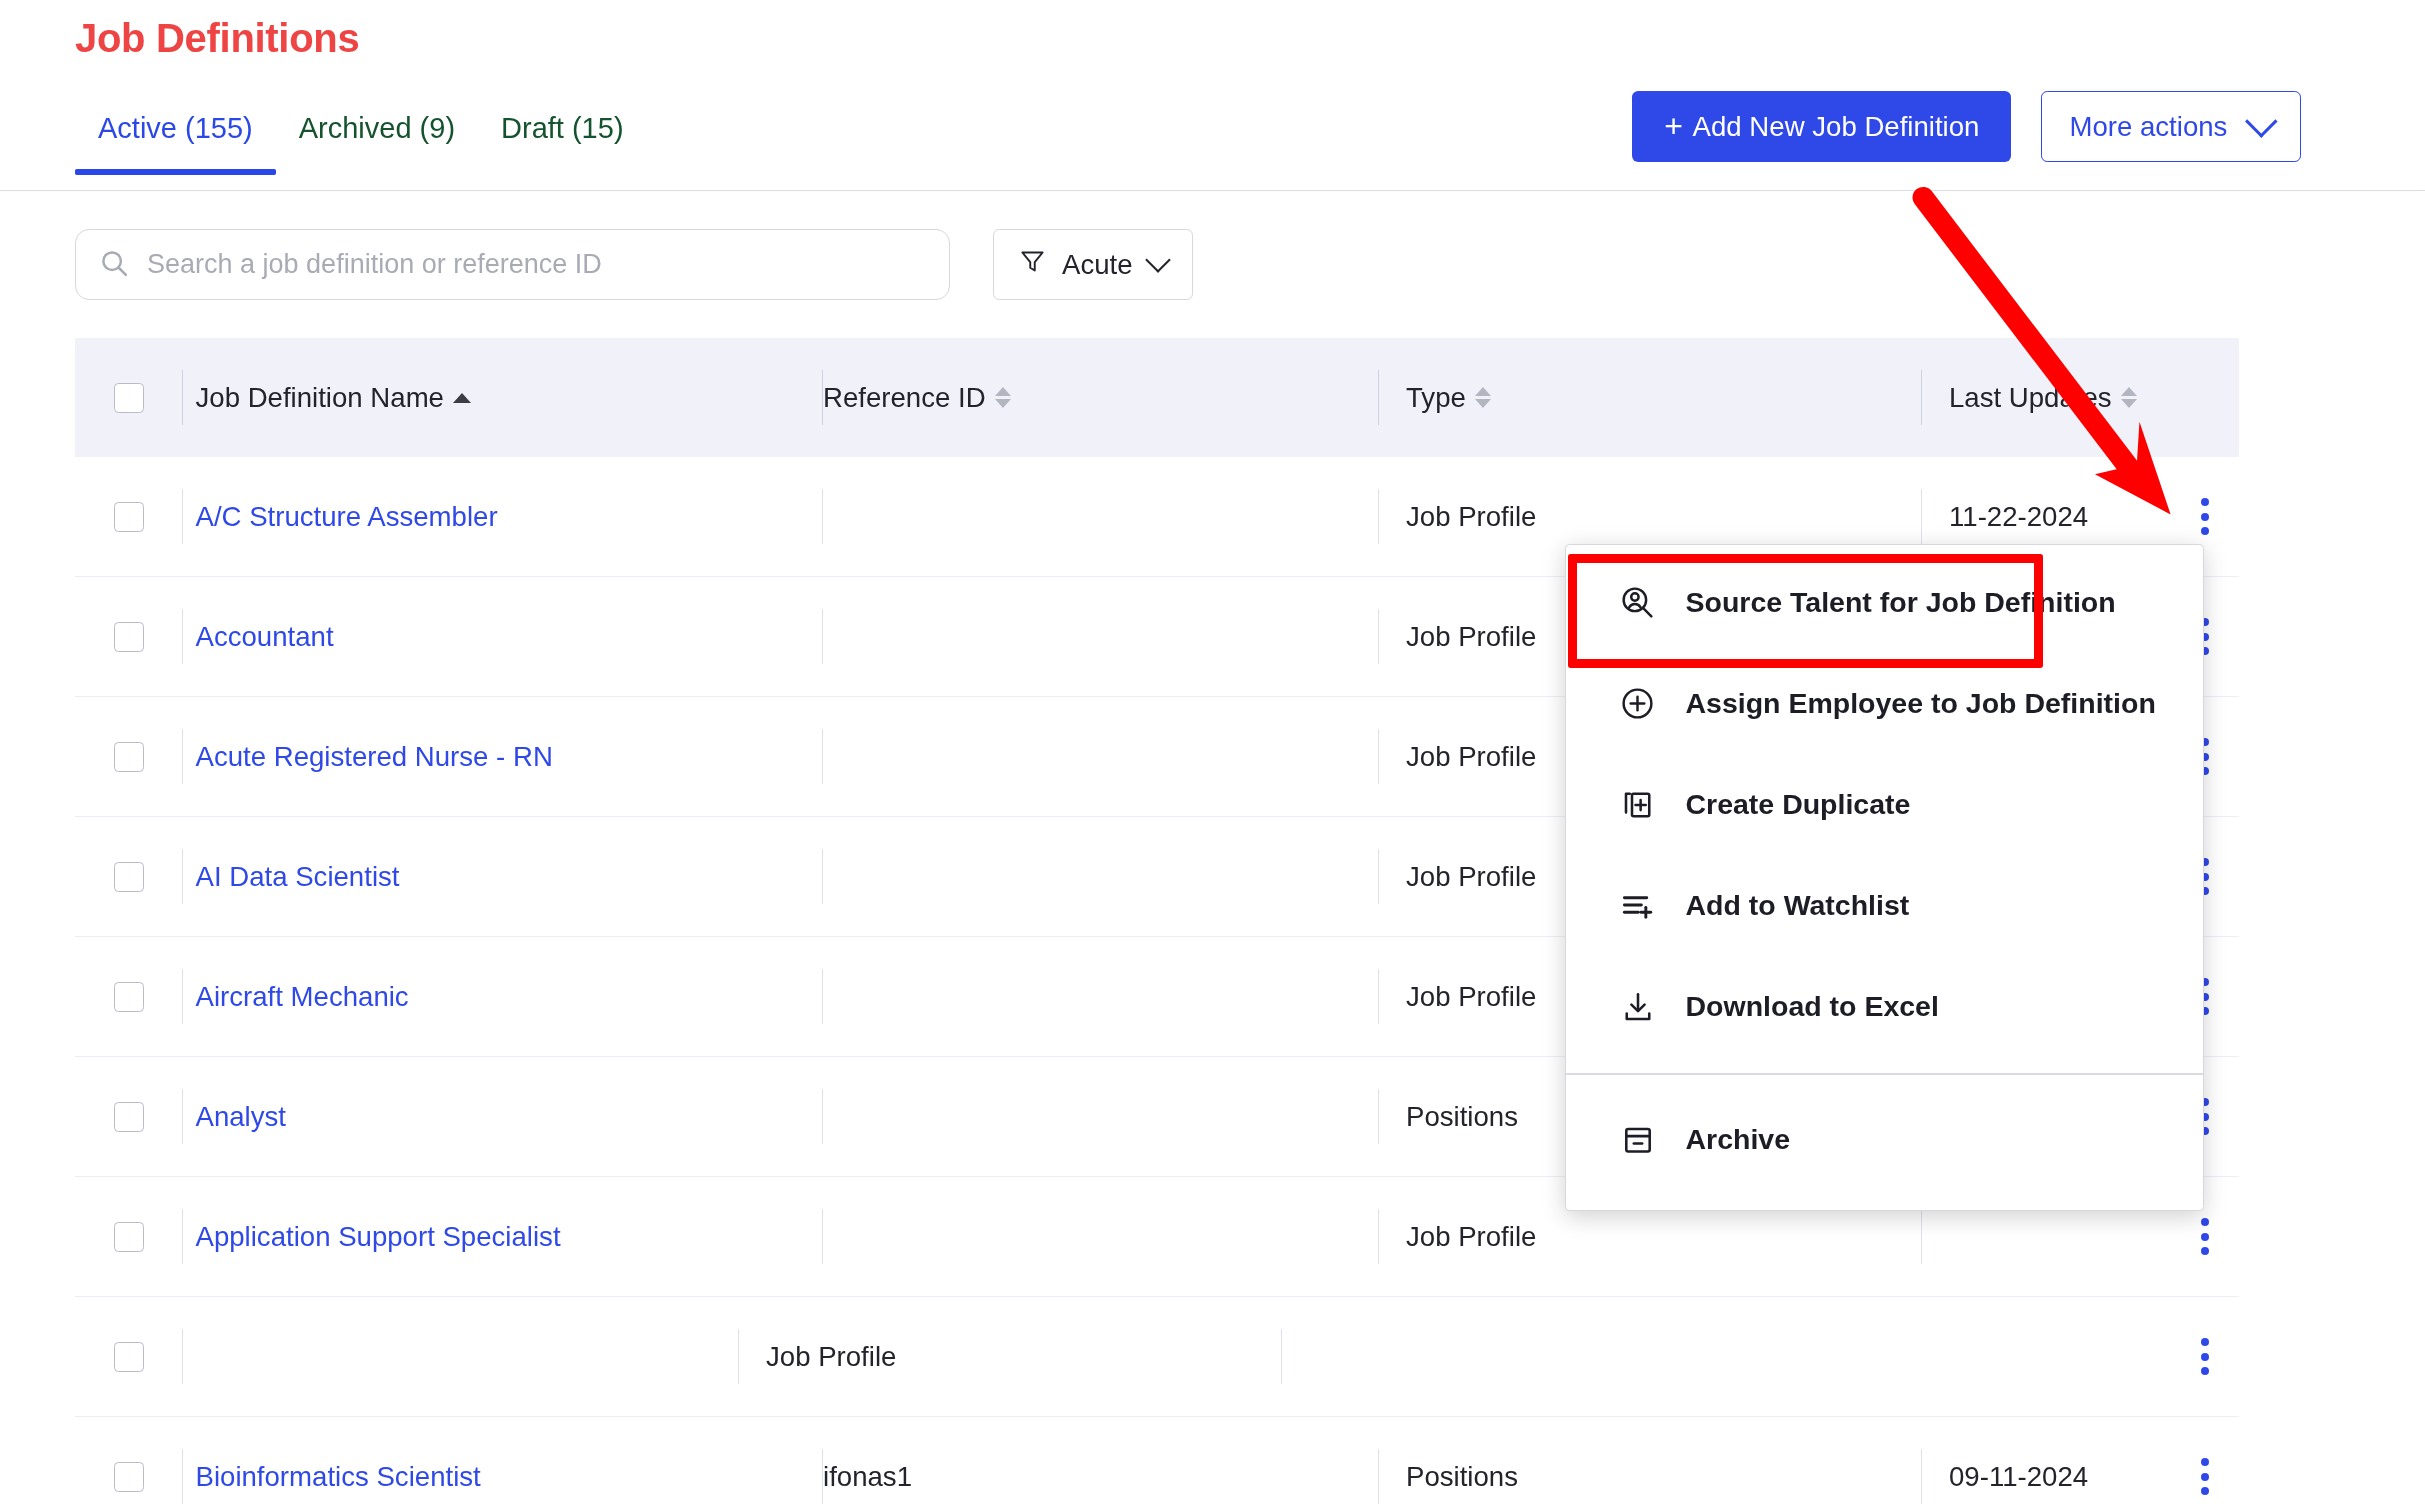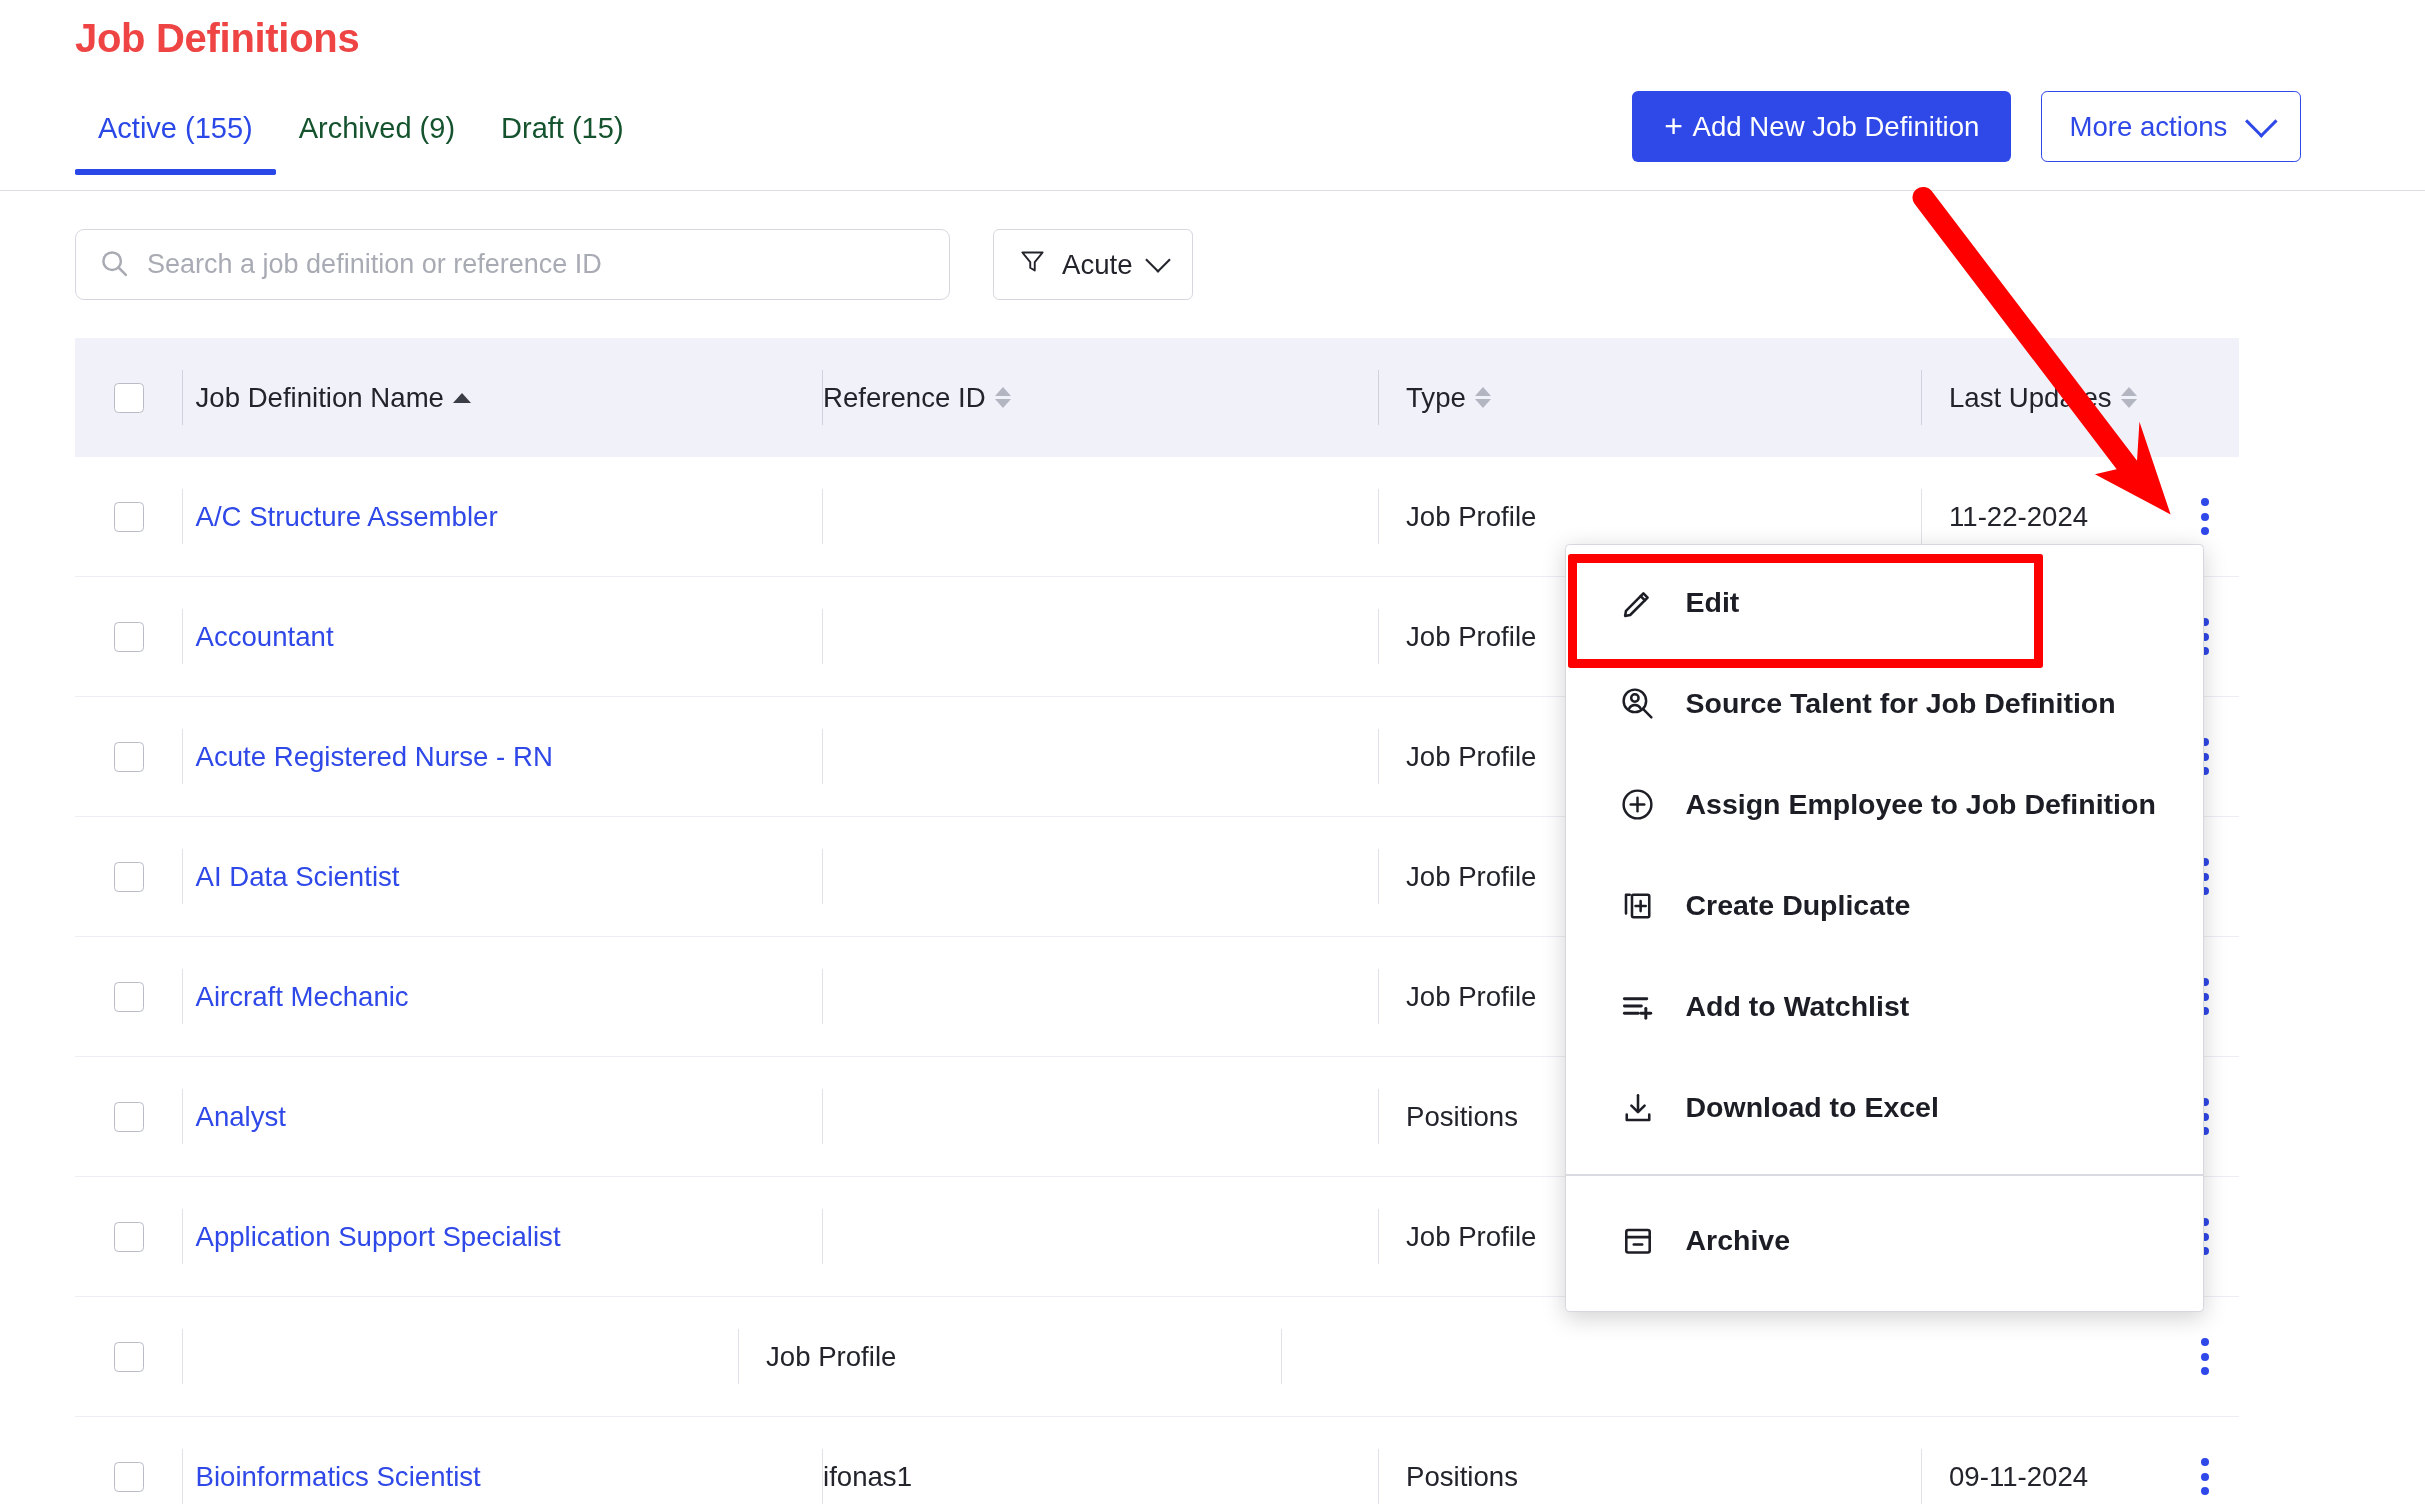--- a/index.html
+++ b/index.html
@@ -130,21 +130,21 @@
     left: 75px;
     top: 229px;
     display: flex;
     align-items: center;
     gap: 43px;
   }
   #search-box {
     width: 875px;
     height: 71px;
     border: 1.8px solid #d7d8de;
-    border-radius: 9px;
+    border-radius: 14px;
     display: flex;
     align-items: center;
     padding: 8px 23px;
     box-sizing: border-box;
     background: #fff;
     cursor: text;
   }
   #search-input {
     border: none;
     outline: none;
@@ -604,29 +604,20 @@
             <span></span>
             <span></span>
           </span>
         </div>
       </div>
     </div>
 </div>
 
 <div id="action-menu">
 
-  <div class="menu-item">
-    <span class="mi-icon">
-      <svg width="36" height="36" viewBox="0 0 24 24" fill="none" stroke="#1c1d25" stroke-width="1.7" stroke-linejoin="round" stroke-linecap="round">
-        <path d="M4 17.2 L15.6 5.6 L18.4 8.4 L6.8 20 L3.4 20.6 Z"></path>
-        <path d="M13.8 7.4 L16.6 10.2"></path>
-      </svg>
-    </span>
-    <span>Edit</span>
-  </div>
 
   <div class="menu-item">
     <span class="mi-icon">
       <svg width="37" height="37" viewBox="0 0 24 24" fill="none" stroke="#1c1d25" stroke-width="1.6" stroke-linecap="round">
         <circle cx="10.3" cy="10.3" r="7.3"></circle>
         <circle cx="10.3" cy="8.4" r="2.4"></circle>
         <path d="M6.6 15.2 a4.2 4.2 0 0 1 7.4 0"></path>
         <line x1="15.7" y1="15.7" x2="21" y2="21"></line>
       </svg>
     </span>

